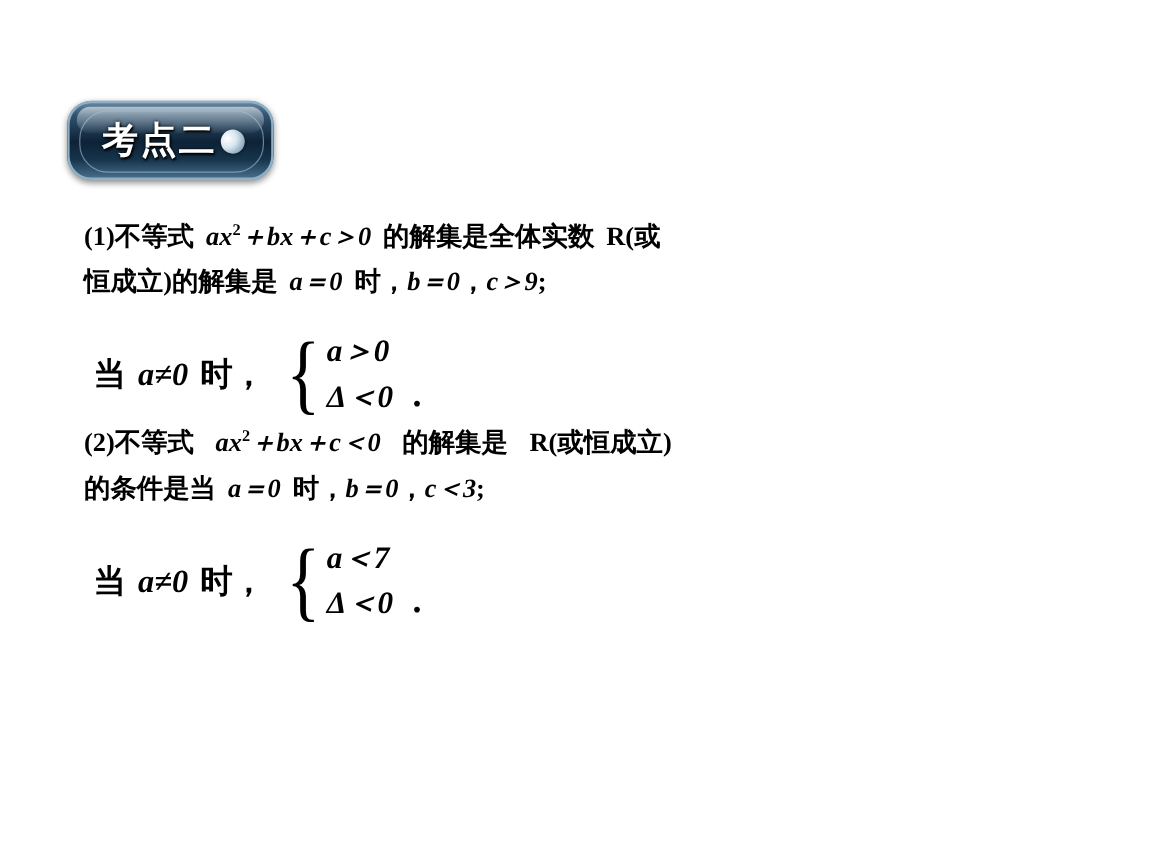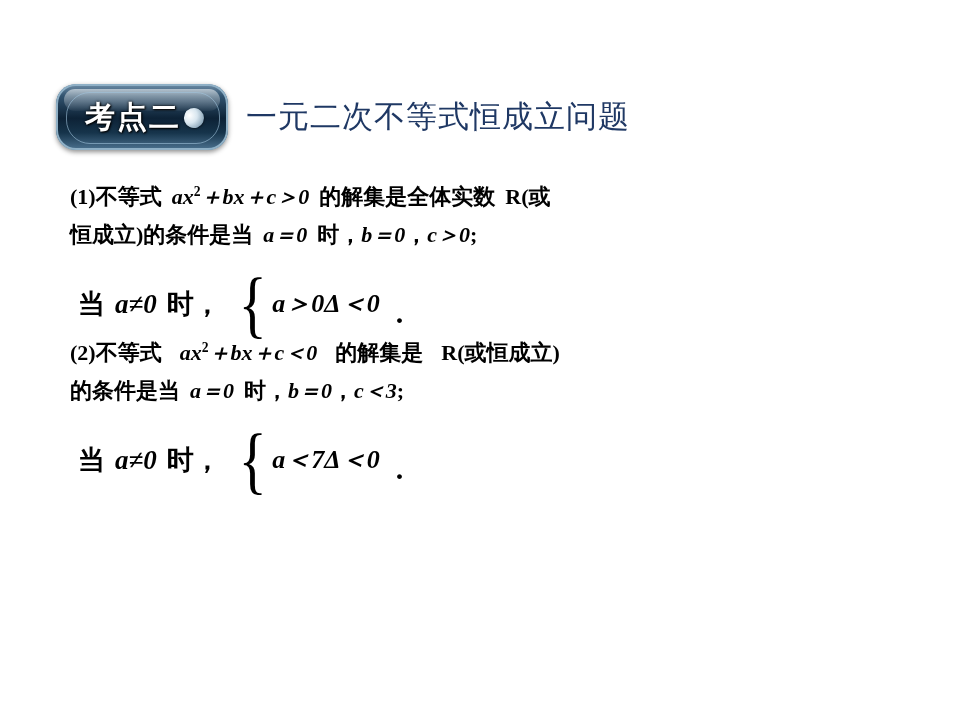--- a/index.html
+++ b/index.html
@@ -137,20 +137,21 @@
   .brace {
     font-size: 74px;
     line-height: 60px;
     font-family: "Liberation Serif", serif;
     font-weight: 400;
     transform: scaleX(0.8);
     margin: 0 2px 0 6px;
   }
   .brace-conditions {
     display: flex;
+    flex-direction: column;
     justify-content: center;
     font-size: 26px;
     font-weight: bold;
     line-height: 34px;
   }
   .brace-conditions > div {
     padding: 2px 0;
   }
   .brace-dot {
     align-self: flex-end;
@@ -166,28 +167,27 @@
 <body>
 
 <div class="slide">
 
   <div class="header-row">
     <div class="badge">
       <div class="badge-inner"></div>
       <span class="badge-text">考点二</span>
       <span class="badge-ball"></span>
     </div>
-    <div class="header-title">一元二次不等式恒成立问题</div>
   </div>
 
   <div class="body">
 
     <div class="para">
       <span>(1)不等式</span><span class="spacer-sm"></span><span class="math"><span>ax</span><sup class="upright">2</sup><span>＋bx＋c＞0</span></span><span class="spacer-sm"></span><span>的解集是全体实数</span><span class="spacer-sm"></span><span class="upright" style="font-weight:bold">R</span><span>(或</span><br>
-      <span>恒成立)的条件是当</span><span class="spacer-sm"></span><span class="math">a＝0</span><span class="spacer-sm"></span><span>时，</span><span class="math">b＝0</span><span>，</span><span class="math">c＞0</span><span>;</span>
+      <span>恒成立)的解集是</span><span class="spacer-sm"></span><span class="math">a＝0</span><span class="spacer-sm"></span><span>时，</span><span class="math">b＝0</span><span>，</span><span class="math">c＞9</span><span>;</span>
     </div>
 
     <div class="brace-row">
       <span class="brace-label"><span>当</span><span class="spacer-sm"></span><span class="math">a≠0</span><span class="spacer-sm"></span><span>时，</span></span>
       <span class="brace">{</span>
       <span class="brace-conditions">
         <div class="math">a＞0</div>
         <div class="math">Δ＜0</div>
       </span>
       <span class="brace-dot">.</span>

